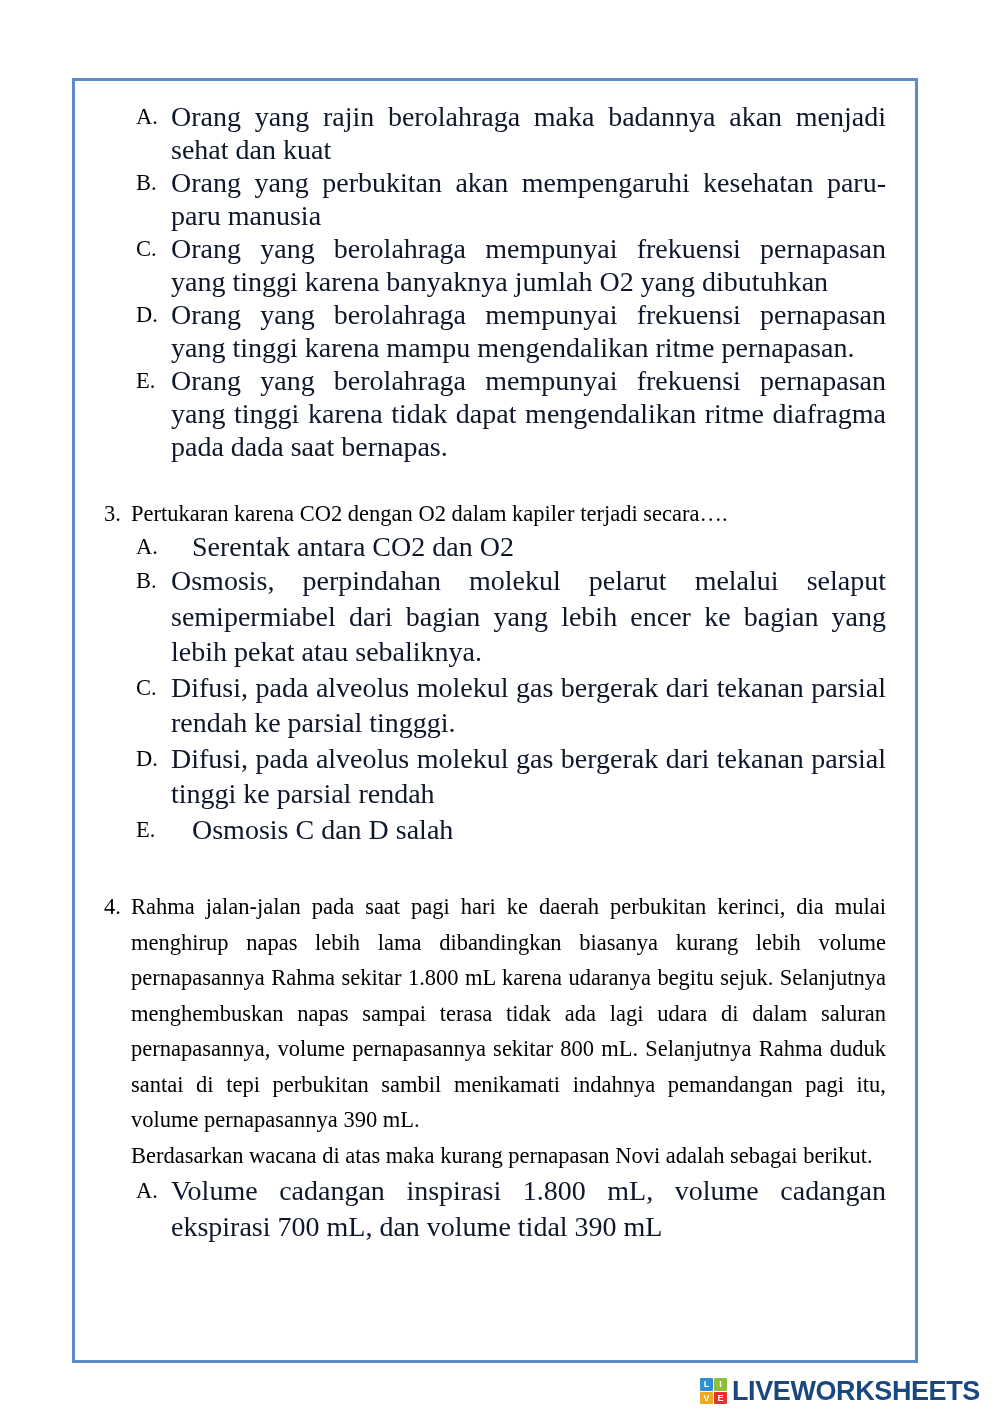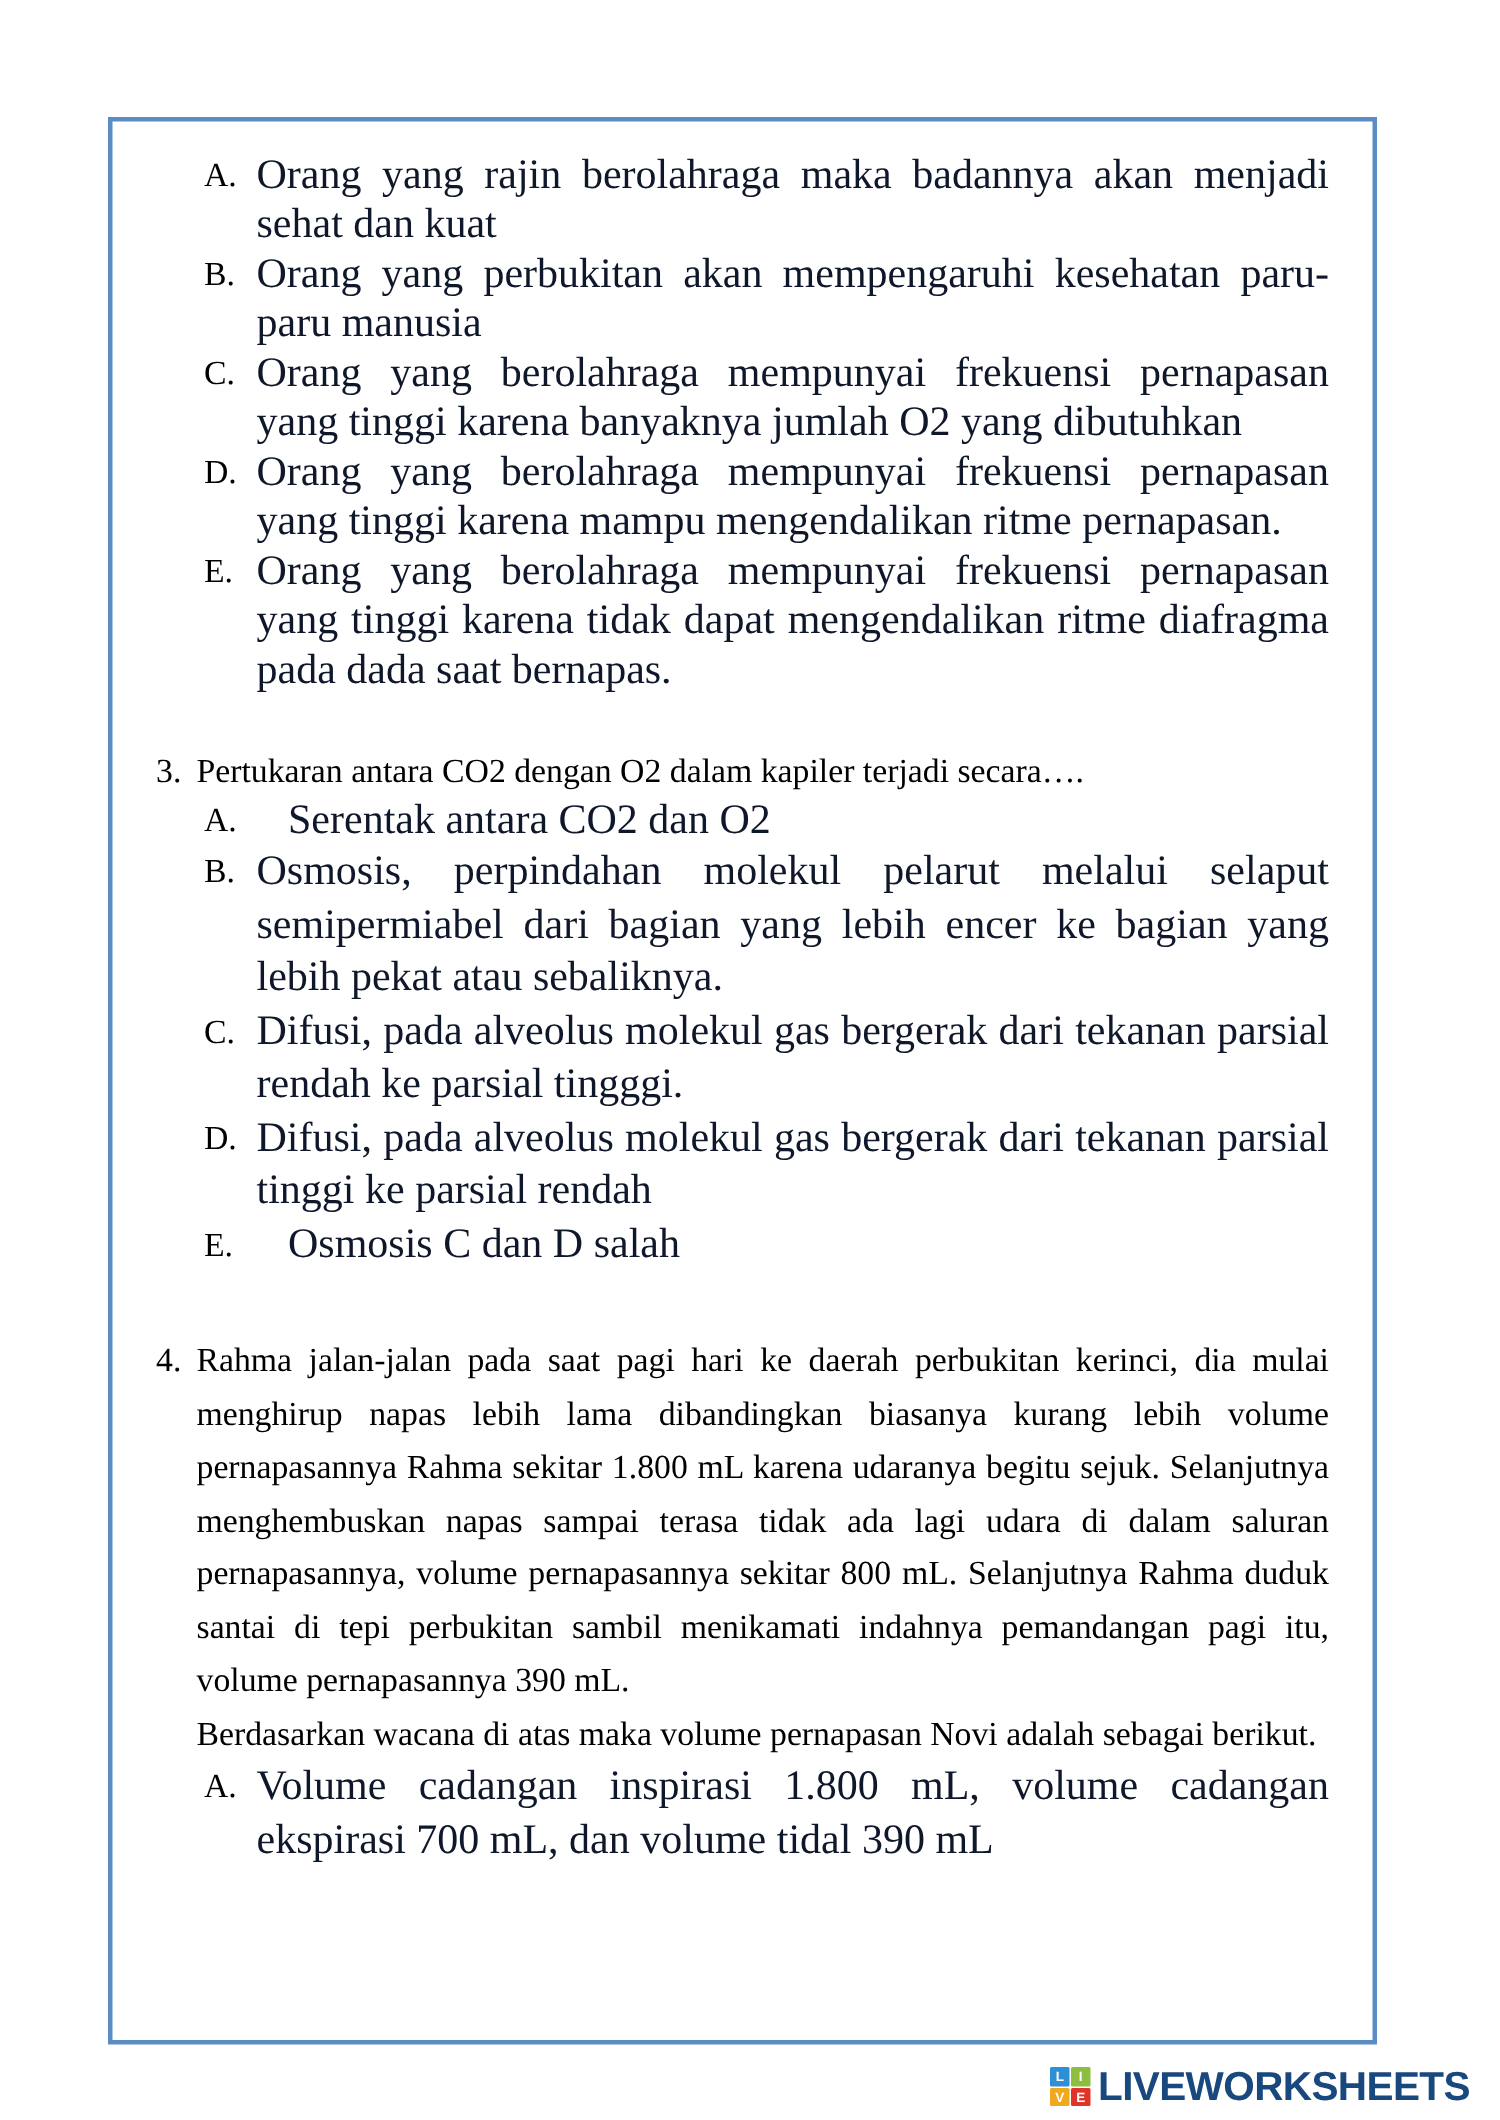--- a/index.html
+++ b/index.html
@@ -184,21 +184,21 @@
 
       </div>
     </div>
 
     <div class="gap-md"></div>
 
     <div class="q-block">
 
       <div class="q-row">
         <span class="q-num">3.</span>
-        <span class="q-text nojustify">Pertukaran antara CO2 dengan O2 dalam kapiler terjadi secara….</span>
+        <span class="q-text nojustify">Pertukaran karena CO2 dengan O2 dalam kapiler terjadi secara….</span>
       </div>
 
       <div class="opt-list">
 
         <div class="opt-row">
           <span class="opt-letter">A.</span>
           <span class="opt-text nojustify">Serentak antara CO2 dan O2</span>
         </div>
 
         <div class="opt-row loose">
@@ -228,21 +228,21 @@
 
     <div class="q-block">
 
       <div class="q-row loose-q">
         <span class="q-num">4.</span>
         <span class="q-text">Rahma jalan-jalan pada saat pagi hari ke daerah perbukitan kerinci, dia mulai menghirup napas lebih lama dibandingkan biasanya kurang lebih volume pernapasannya Rahma sekitar 1.800 mL karena udaranya begitu sejuk. Selanjutnya menghembuskan napas sampai terasa tidak ada lagi udara di dalam saluran pernapasannya, volume pernapasannya sekitar 800 mL. Selanjutnya Rahma duduk santai di tepi perbukitan sambil menikamati indahnya pemandangan pagi itu, volume pernapasannya 390 mL.</span>
       </div>
 
       <div class="q-row loose-q">
         <span class="q-num"></span>
-        <span class="q-text">Berdasarkan wacana di atas maka volume pernapasan Novi adalah sebagai berikut.</span>
+        <span class="q-text">Berdasarkan wacana di atas maka kurang pernapasan Novi adalah sebagai berikut.</span>
       </div>
 
       <div class="opt-list">
         <div class="opt-row loose">
           <span class="opt-letter">A.</span>
           <span class="opt-text">Volume cadangan inspirasi 1.800 mL, volume cadangan ekspirasi 700 mL, dan volume tidal 390 mL</span>
         </div>
       </div>
 
     </div>

